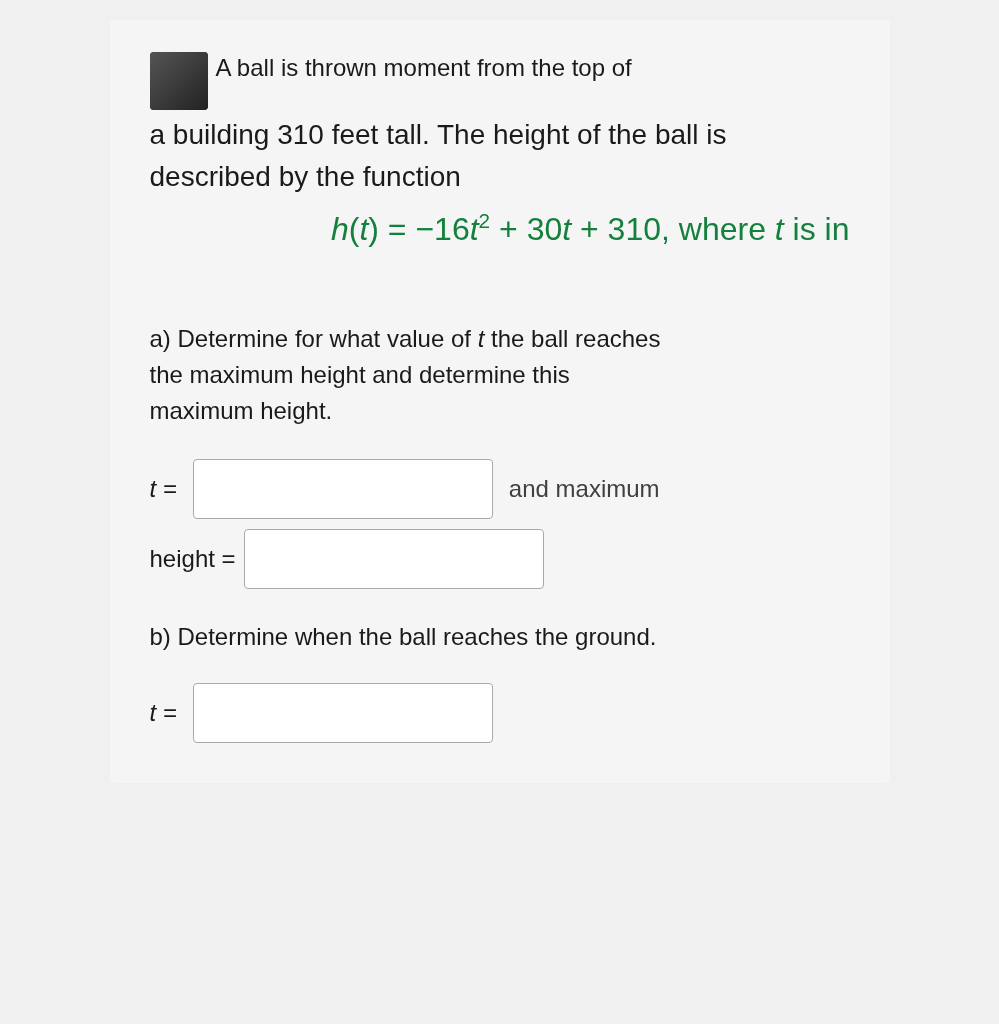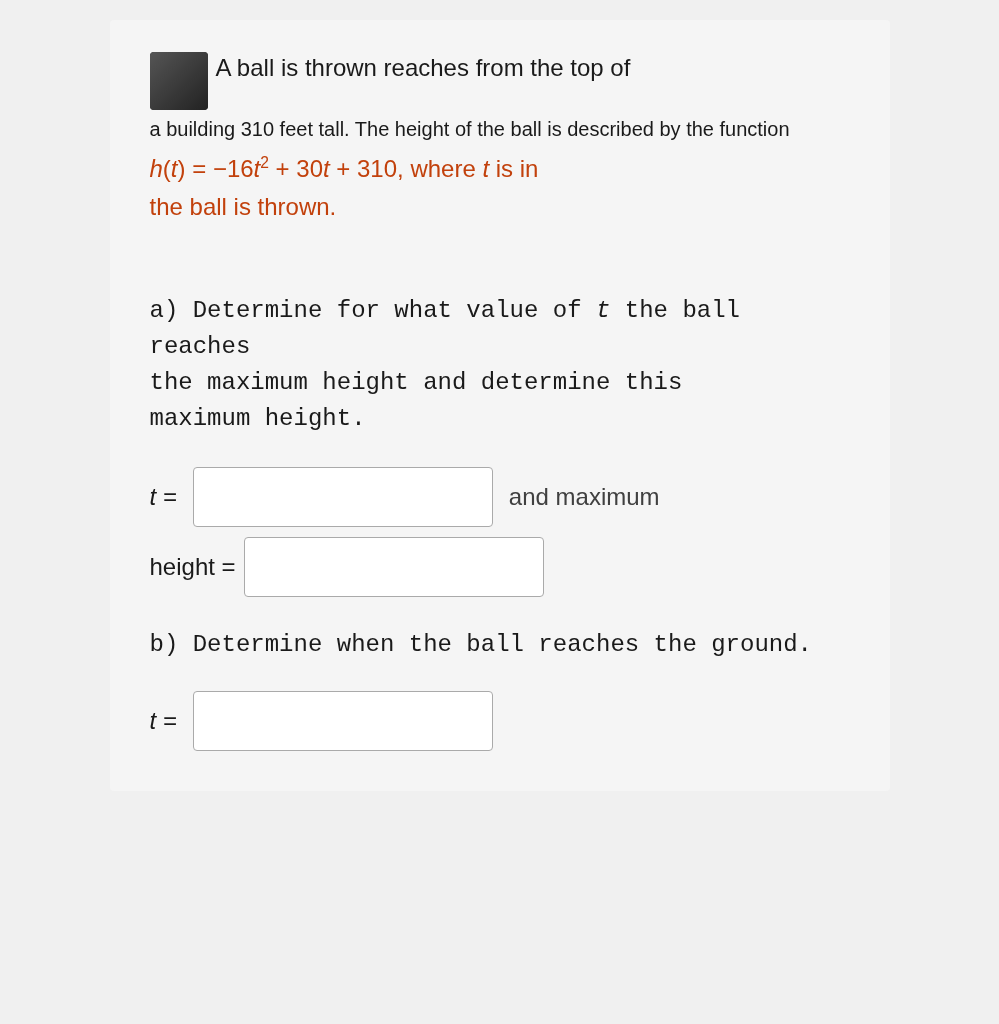--- a/index.html
+++ b/index.html
@@ -59,44 +59,44 @@
       background: linear-gradient(135deg, #555 0%, #222 100%);
     }
 
     .problem-intro {
       font-size: 24px;
       line-height: 1.5;
       color: #1a1a1a;
     }
 
     .problem-body {
-      font-size: 20px;
+      font-size: 28px;
       line-height: 1.5;
       color: #1a1a1a;
       margin-bottom: 6px;
     }
 
     .math-formula {
-      font-size: 24px;
+      font-size: 32px;
       line-height: 1.6;
-      color: #c2410c;
+      color: #15803d;
       font-family: Arial, sans-serif;
+      text-align: right;
     }
 
     .italic {
       font-style: italic;
     }
 
     .part-label {
       font-size: 24px;
       line-height: 1.5;
       color: #1a1a1a;
       margin-top: 30px;
       margin-bottom: 30px;
-      font-family: Liberation Mono, monospace;
     }
 
     .answer-row {
       display: flex;
       align-items: center;
       gap: 16px;
       margin-bottom: 10px;
     }
 
     .answer-label {
@@ -152,32 +152,29 @@
     }
   </style>
 </head>
 <body>
 
 <div class="page-container">
   <div class="content-card">
 
     <div class="problem-header">
       <div class="avatar-placeholder"></div>
-      <span class="problem-intro">A ball is thrown reaches from the top of</span>
+      <span class="problem-intro">A ball is thrown moment from the top of</span>
     </div>
 
     <div class="problem-body">
       a building 310 feet tall. The height of the ball is described by the function
     </div>
 
     <div class="math-formula">
       <span class="italic">h</span>(<span class="italic">t</span>) = −16<span class="italic">t</span><sup>2</sup> + 30<span class="italic">t</span> + 310, where <span class="italic">t</span> is in
-    </div>
-    <div class="math-formula">
-      the ball is thrown.
     </div>
 
     <div class="part-label">
       <br>a) Determine for what value of <span class="italic">t</span> the ball reaches<br>
       the maximum height and determine this<br>
       maximum height.
     </div>
 
     <div class="answer-row">
       <span class="answer-label">t =</span>

